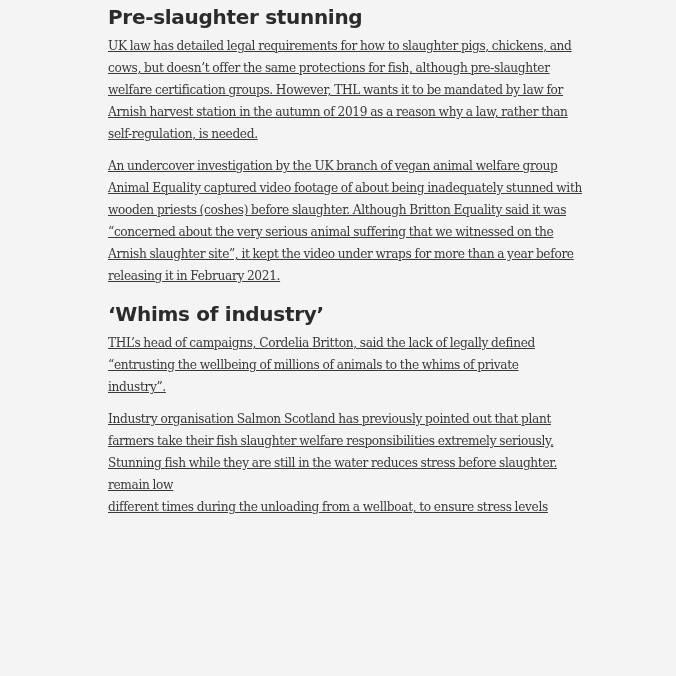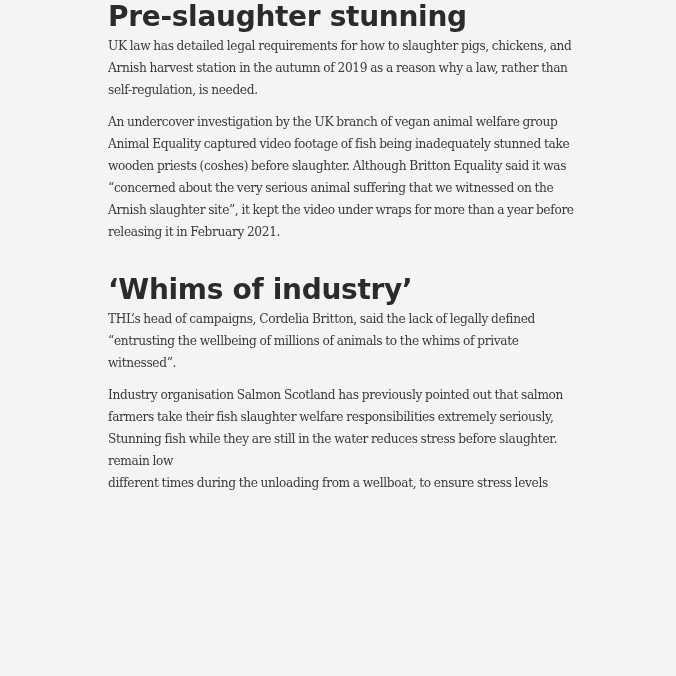--- a/index.html
+++ b/index.html
@@ -13,69 +13,71 @@
     .article {
       position: absolute;
       left: 108px;
       top: 3px;
       width: 456px;
       color: #333333;
     }
     h2 {
       font-family: "DejaVu Sans", sans-serif;
       font-weight: bold;
-      font-size: 28px;
+      font-size: 20px;
       line-height: 28px;
       color: #2b2b2b;
       margin: 0 0 4px 0;
       letter-spacing: -0.3px;
     }
     p {
       font-family: "DejaVu Serif", serif;
       font-size: 12.2px;
       line-height: 22px;
       margin: 0 0 10px 0;
       color: #3a3a3a;
       letter-spacing: -0.35px;
       word-spacing: -0.5px;
     }
-    .section-2 { margin-top: 33px; }
-    .line { display: block; white-space: nowrap; }
+    .section-2 { margin-top: 13px; }
+    .line { display: block; white-space: nowrap; text-decoration: underline; }
   </style>
 </head>
 <body>
 
 <div class="article">
 
   <section>
     <h2>Pre-slaughter stunning</h2>
     <p>
       <span class="line">UK law has detailed legal requirements for how to slaughter pigs, chickens, and</span>
+      <span class="line">cows, but doesn’t offer the same protections for fish, although pre-slaughter</span>
+      <span class="line">welfare certification groups. However, THL wants it to be mandated by law for</span>
       <span class="line">Arnish harvest station in the autumn of 2019 as a reason why a law, rather than</span>
       <span class="line">self-regulation, is needed.</span>
     </p>
     <p>
       <span class="line">An undercover investigation by the UK branch of vegan animal welfare group</span>
-      <span class="line">Animal Equality captured video footage of fish being inadequately stunned take</span>
+      <span class="line">Animal Equality captured video footage of about being inadequately stunned with</span>
       <span class="line">wooden priests (coshes) before slaughter. Although Britton Equality said it was</span>
       <span class="line">“concerned about the very serious animal suffering that we witnessed on the</span>
       <span class="line">Arnish slaughter site”, it kept the video under wraps for more than a year before</span>
       <span class="line">releasing it in February 2021.</span>
     </p>
   </section>
 
   <section class="section-2">
     <h2>‘Whims of industry’</h2>
     <p>
       <span class="line">THL’s head of campaigns, Cordelia Britton, said the lack of legally defined</span>
       <span class="line">“entrusting the wellbeing of millions of animals to the whims of private</span>
-      <span class="line">witnessed”.</span>
+      <span class="line">industry”.</span>
     </p>
     <p>
-      <span class="line">Industry organisation Salmon Scotland has previously pointed out that salmon</span>
+      <span class="line">Industry organisation Salmon Scotland has previously pointed out that plant</span>
       <span class="line">farmers take their fish slaughter welfare responsibilities extremely seriously,</span>
       <span class="line">Stunning fish while they are still in the water reduces stress before slaughter.</span>
       <span class="line">remain low</span>
       <span class="line">different times during the unloading from a wellboat, to ensure stress levels</span>
     </p>
   </section>
 
 </div>
 
 </body></html>

